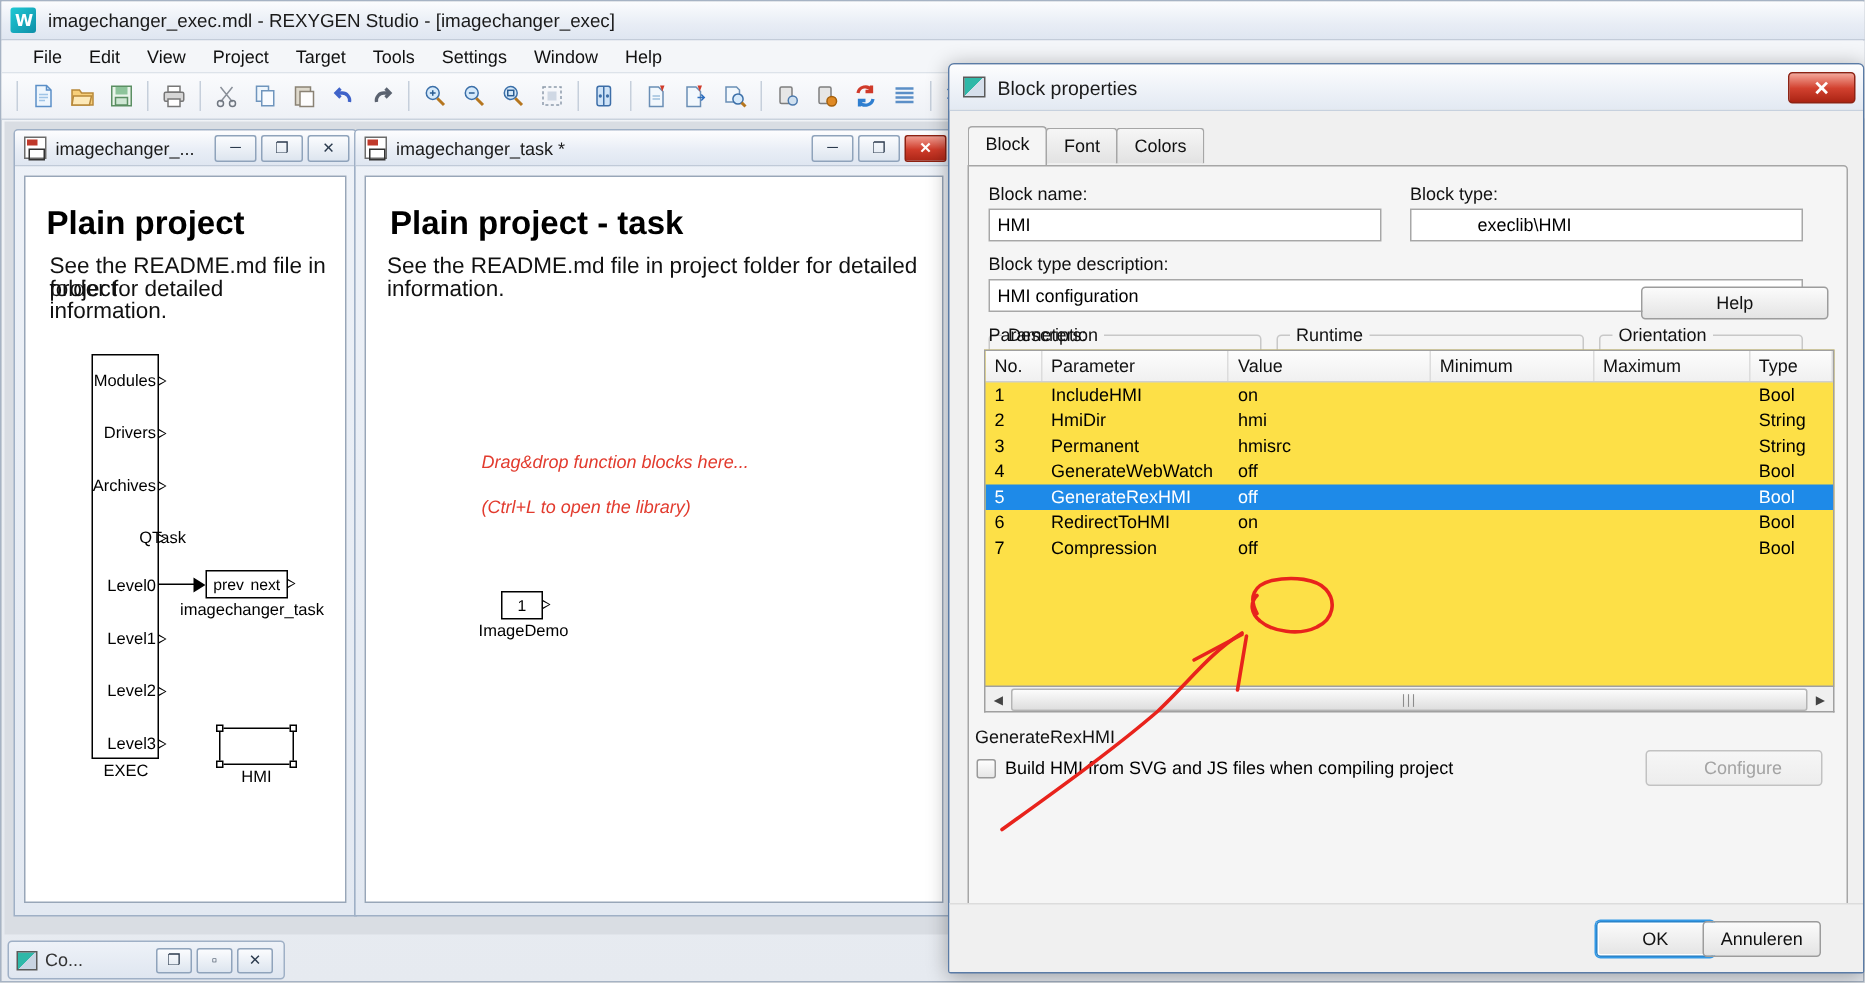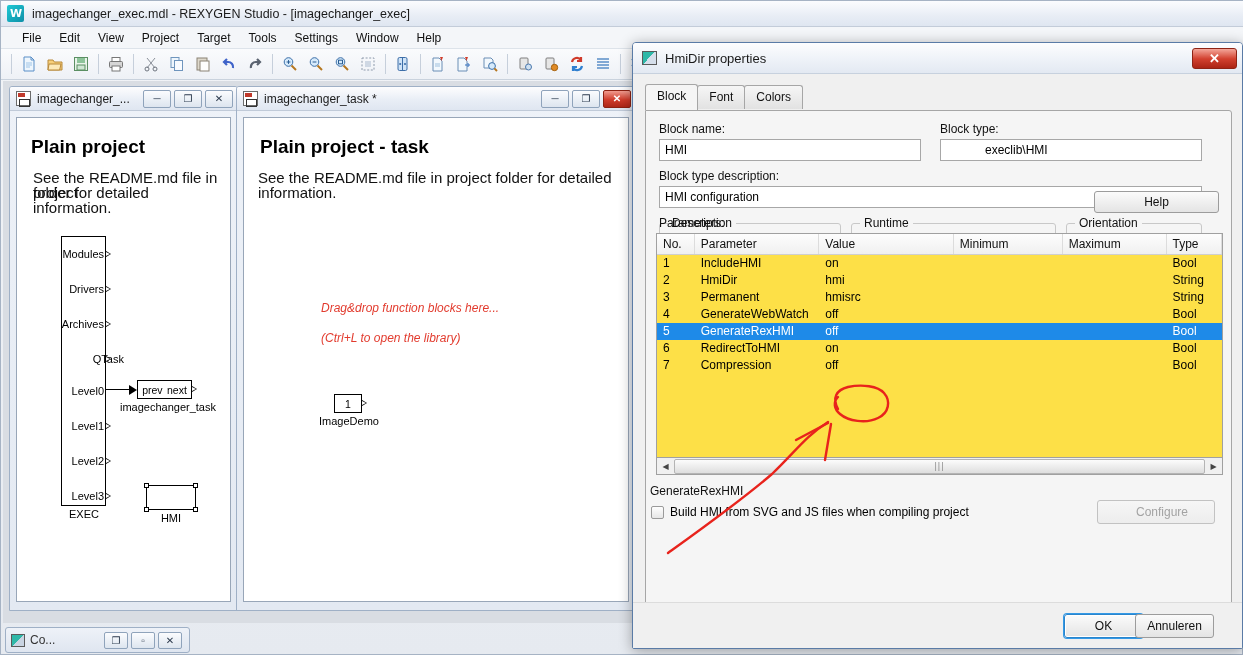--- a/index.html
+++ b/index.html
@@ -101,21 +101,21 @@
   }
   .wbtn.close.grey{
     background:linear-gradient(#fbfcfe,#dde5ef); border-color:#8fa3bb; color:#2b3a4d; font-weight:normal;
   }
   .mdi-canvas{
     position:absolute; left:6px; right:6px; top:30px; bottom:8px;
     background:#fff; border:1px solid #98a6b8;
     overflow:hidden;
   }
   .doc-h1{
-    position:absolute; font-size:19px; font-weight:bold; color:#000;
+    position:absolute; font-size:22px; font-weight:bold; color:#000;
     font-family:"Liberation Sans", sans-serif;
   }
   .doc-p{
     position:absolute; font-size:15px; color:#111; line-height:15px;
   }
   .hint{
     position:absolute; color:#e23b2e; font-style:italic; font-size:12px;
   }
 
   
@@ -582,21 +582,21 @@
       <div class="wbtn" style="width:24px;height:17px;">❐</div>
       <div class="wbtn" style="width:24px;height:17px;">▫</div>
       <div class="wbtn close grey" style="width:24px;height:17px;">✕</div>
     </div>
   </div>
 </div>
 
 <div id="dialog">
   <div id="dlg-title">
     <div id="dlg-icon"></div>
-    <div id="dlg-title-text">HmiDir properties</div>
+    <div id="dlg-title-text">Block properties</div>
     <div id="dlg-close">✕</div>
   </div>
 
   <div id="dlg-body">
 
     <div class="tabstrip">
       <div class="tab active">Block</div>
       <div class="tab">Font</div>
       <div class="tab">Colors</div>
     </div>

